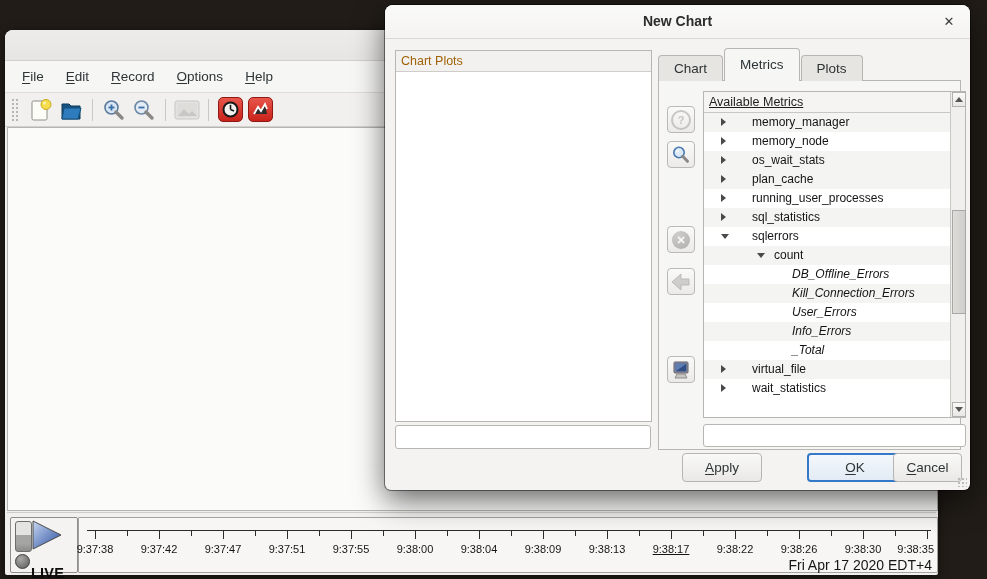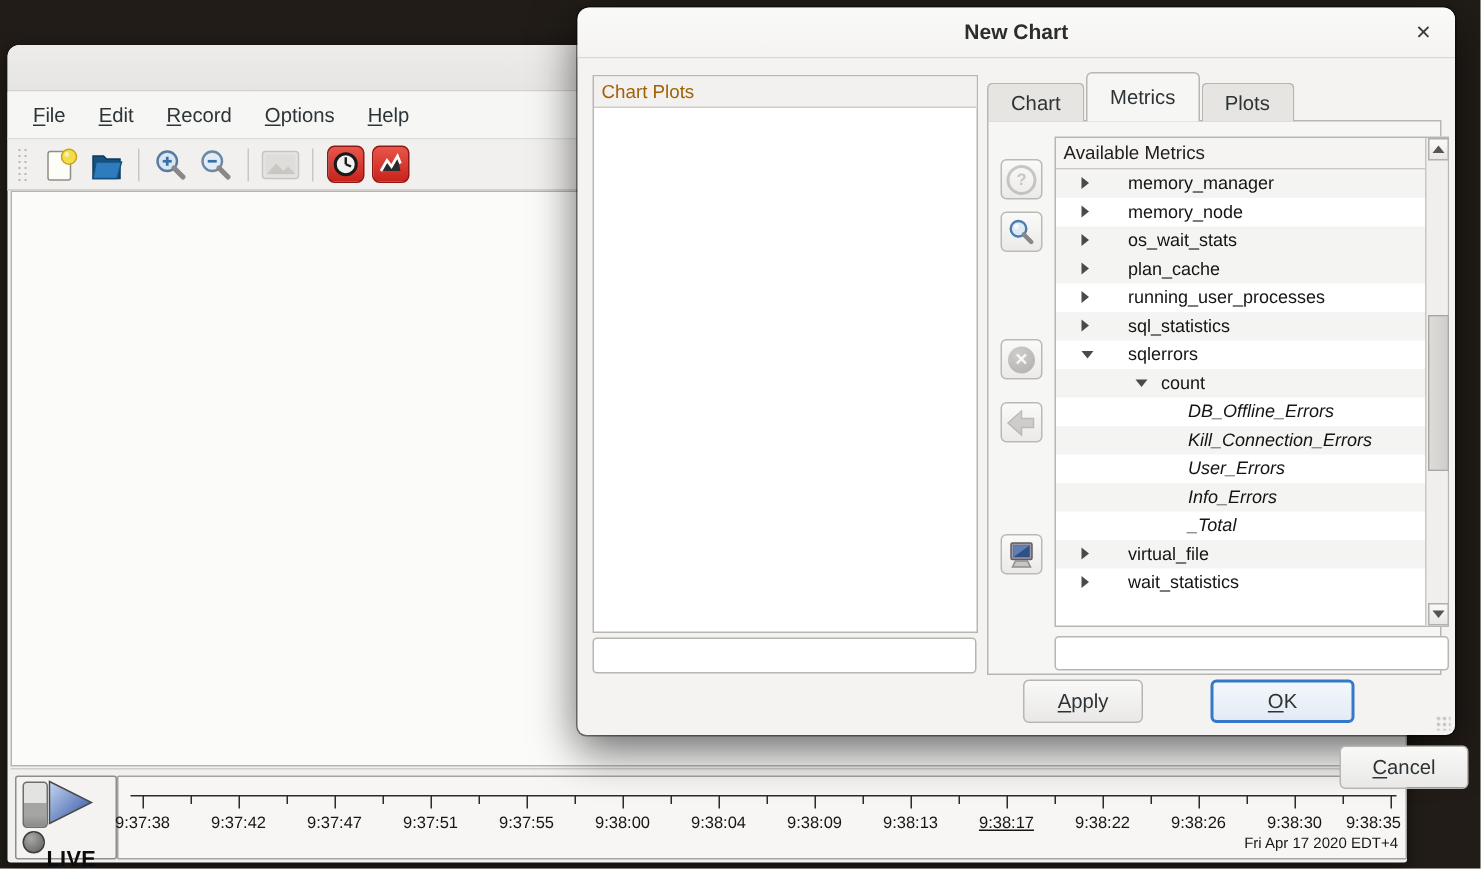--- a/index.html
+++ b/index.html
@@ -65,21 +65,21 @@
   #ruler{
     position:absolute;left:71px;top:4px;width:858px;height:54px;
     background:#f7f6f4;border:1px solid #a5a3a0;border-radius:1px;
   }
   #ruler .baseline{position:absolute;left:8px;right:6px;top:12px;height:1px;background:#2b2b2b;}
   .tick{position:absolute;top:12px;width:1px;background:#2b2b2b;}
   .tick.major{height:9px;}
   .tick.minor{height:6px;}
   .tick-label{position:absolute;top:25px;font-size:11px;color:#161616;transform:translateX(-50%);white-space:nowrap;}
   .tick-label.last{transform:none;}
-  #ruler-date{position:absolute;right:5px;top:39px;font-size:10px;color:#161616;margin-left:13px;}
+  #ruler-date{position:absolute;right:5px;top:39px;font-size:14px;color:#161616;margin-left:13px;}
   
   #dialog{
     position:absolute;left:385px;top:5px;width:585px;height:485px;
     background:#f4f3f1;border-radius:8px 8px 6px 6px;
     box-shadow:0 0 0 1px rgba(0,0,0,.45),0 10px 30px rgba(0,0,0,.6);
   }
   #dlg-titlebar{
     position:absolute;left:0;top:0;right:0;height:33px;
     background:linear-gradient(#fafaf9,#f4f3f1);
     border-bottom:1px solid #dbd9d6;border-radius:8px 8px 0 0;
@@ -111,21 +111,21 @@
     background:linear-gradient(#fafaf9,#ebeae8);display:flex;align-items:center;justify-content:center;padding:0;}
   .dim{opacity:.55;}
   .qmark{width:16px;height:16px;border:2px solid #a2a09c;border-radius:50%;
     font-weight:bold;font-size:11px;line-height:16px;text-align:center;color:#a2a09c;}
   .xcirc{width:18px;height:18px;border-radius:50%;background:radial-gradient(circle at 35% 30%,#b0aeaa,#7d7b77);
     color:#fff;font-weight:bold;font-size:11px;line-height:18px;text-align:center;}
   
   #metrics-box{position:absolute;left:44px;top:10px;width:261px;height:325px;
     background:#fff;border:1px solid #b8b6b2;box-sizing:content-box;}
   #metrics-header{height:20px;line-height:20px;background:#f5f4f2;border-bottom:1px solid #c9c7c4;
-    font-size:12.5px;padding-left:5px;width:241px;color:#1d1d1d;}
+    font-size:12.5px;padding-left:5px;width:241px;color:#1d1d1d;text-decoration:underline;}
   #tree-rows{position:absolute;left:0;top:21px;right:15px;bottom:0;overflow:hidden;}
   .tree-row{position:relative;height:19px;font-size:12px;line-height:19px;}
   .tree-row.alt{background:#f4f4f3;}
   .tree-row .lbl{position:absolute;white-space:nowrap;color:#141414;}
   .tree-row .lbl.leaf{font-style:italic;}
   .tri{position:absolute;top:6px;width:0;height:0;}
   .tri.collapsed{border-top:4px solid transparent;border-bottom:4px solid transparent;border-left:5px solid #4a4a4a;top:5px;}
   .tri.expanded{border-left:4px solid transparent;border-right:4px solid transparent;border-top:5px solid #4a4a4a;top:7px;}
   
   #metrics-scroll{position:absolute;right:0;top:0;bottom:0;width:15px;background:#f0efed;border-left:1px solid #c9c7c4;box-sizing:border-box;}
@@ -399,16 +399,16 @@
             <div class="sb-tri-down"></div>
           </div>
       </div>
     </div>
     <input id="metrics-input" class="text-input abs" value="" style="">
   </div>
 
   <div id="dlg-buttons">
       <button class="dlg-btn" style="left: 297px; width: 80px;"><u>A</u>pply</button>
       <button class="dlg-btn focused" style="left: 422px; width: 96px;"><u>O</u>K</button>
-      <button class="dlg-btn" style="left: 508px; width: 86px; margin-top: 44px;"><u>C</u>ancel</button>
+      <button class="dlg-btn" style="left: 508px; width: 69px;"><u>C</u>ancel</button>
     </div>
   <div id="dlg-grip"></div>
 </div>
 
 </body></html>

